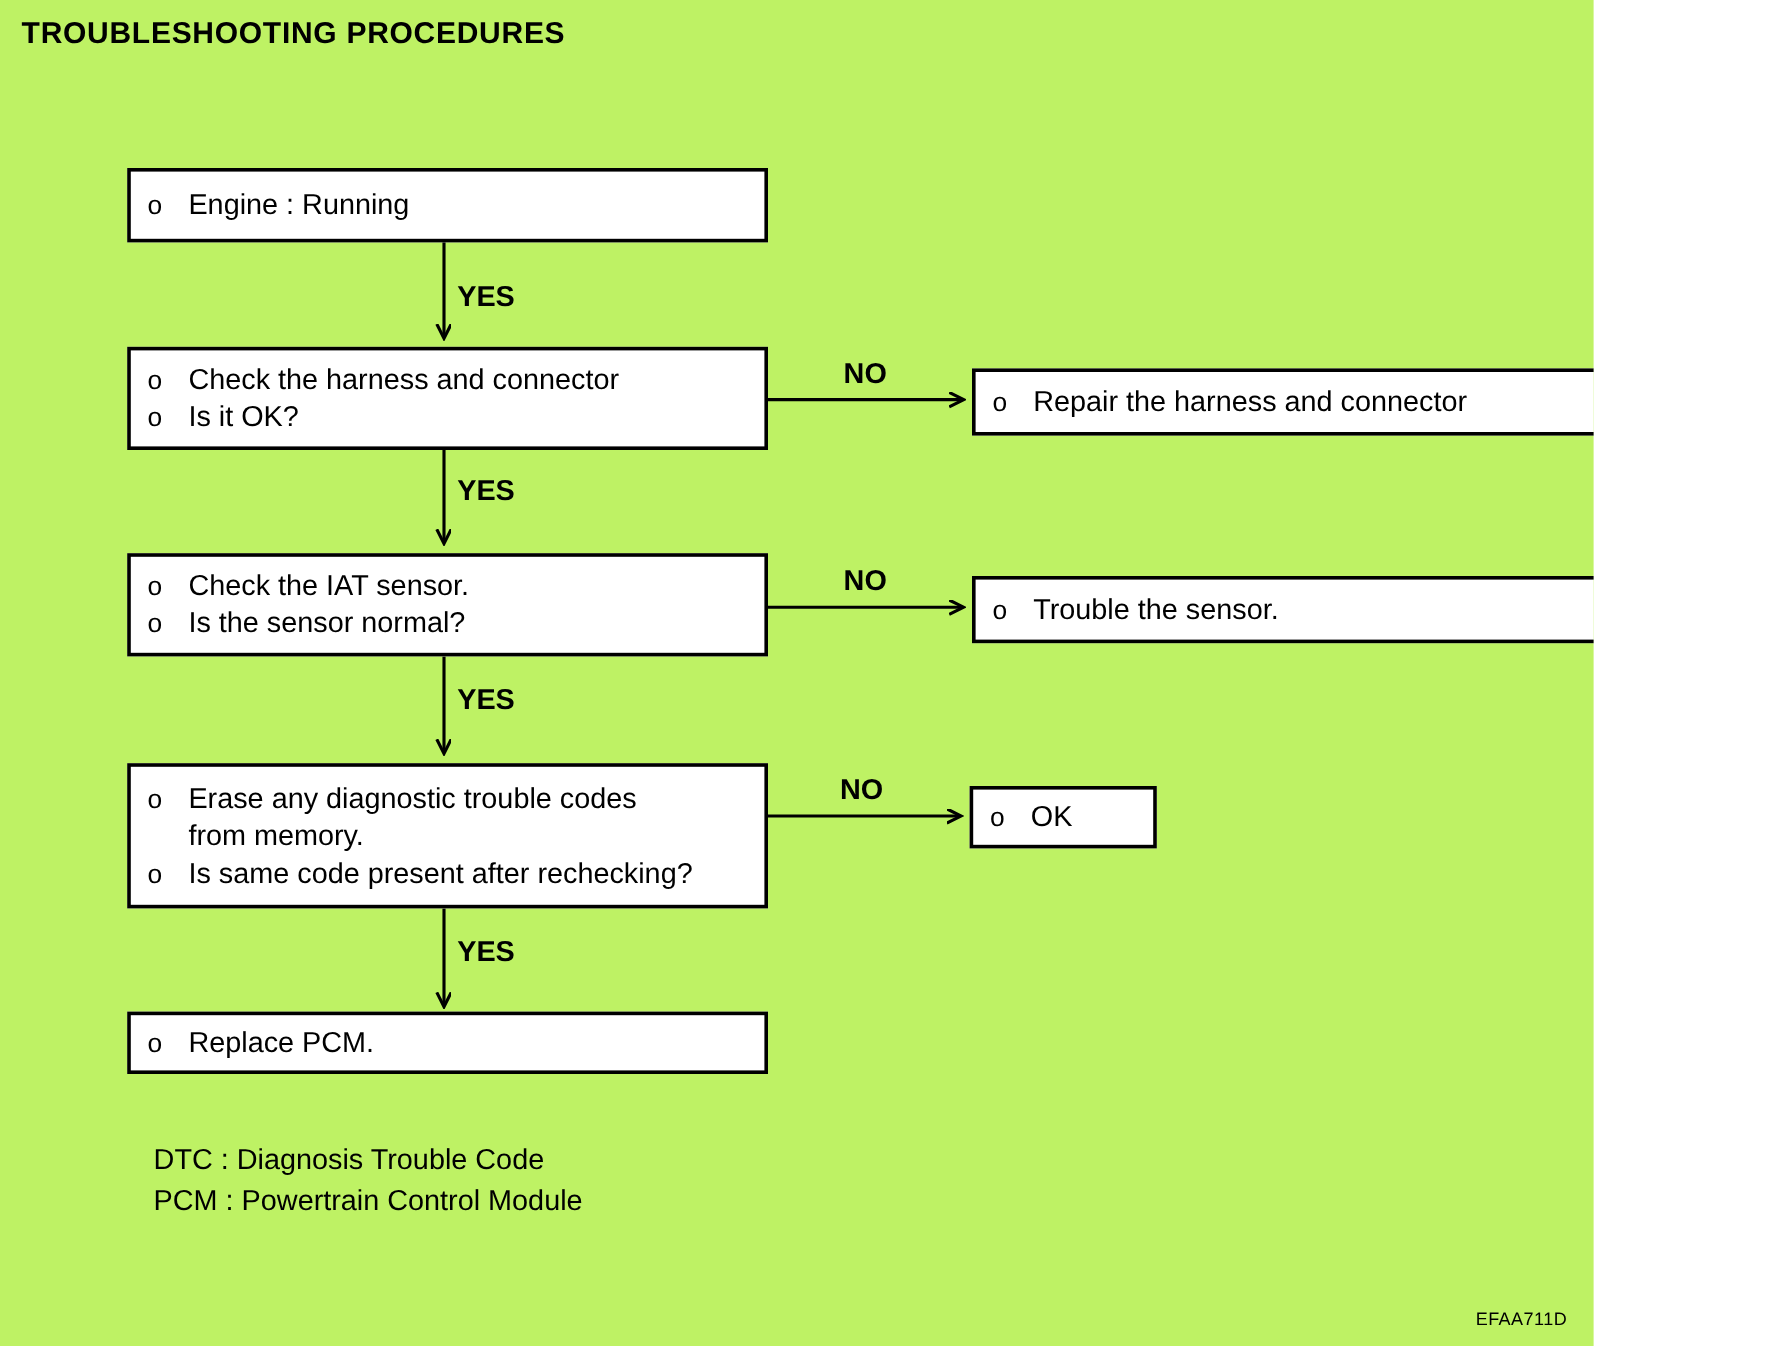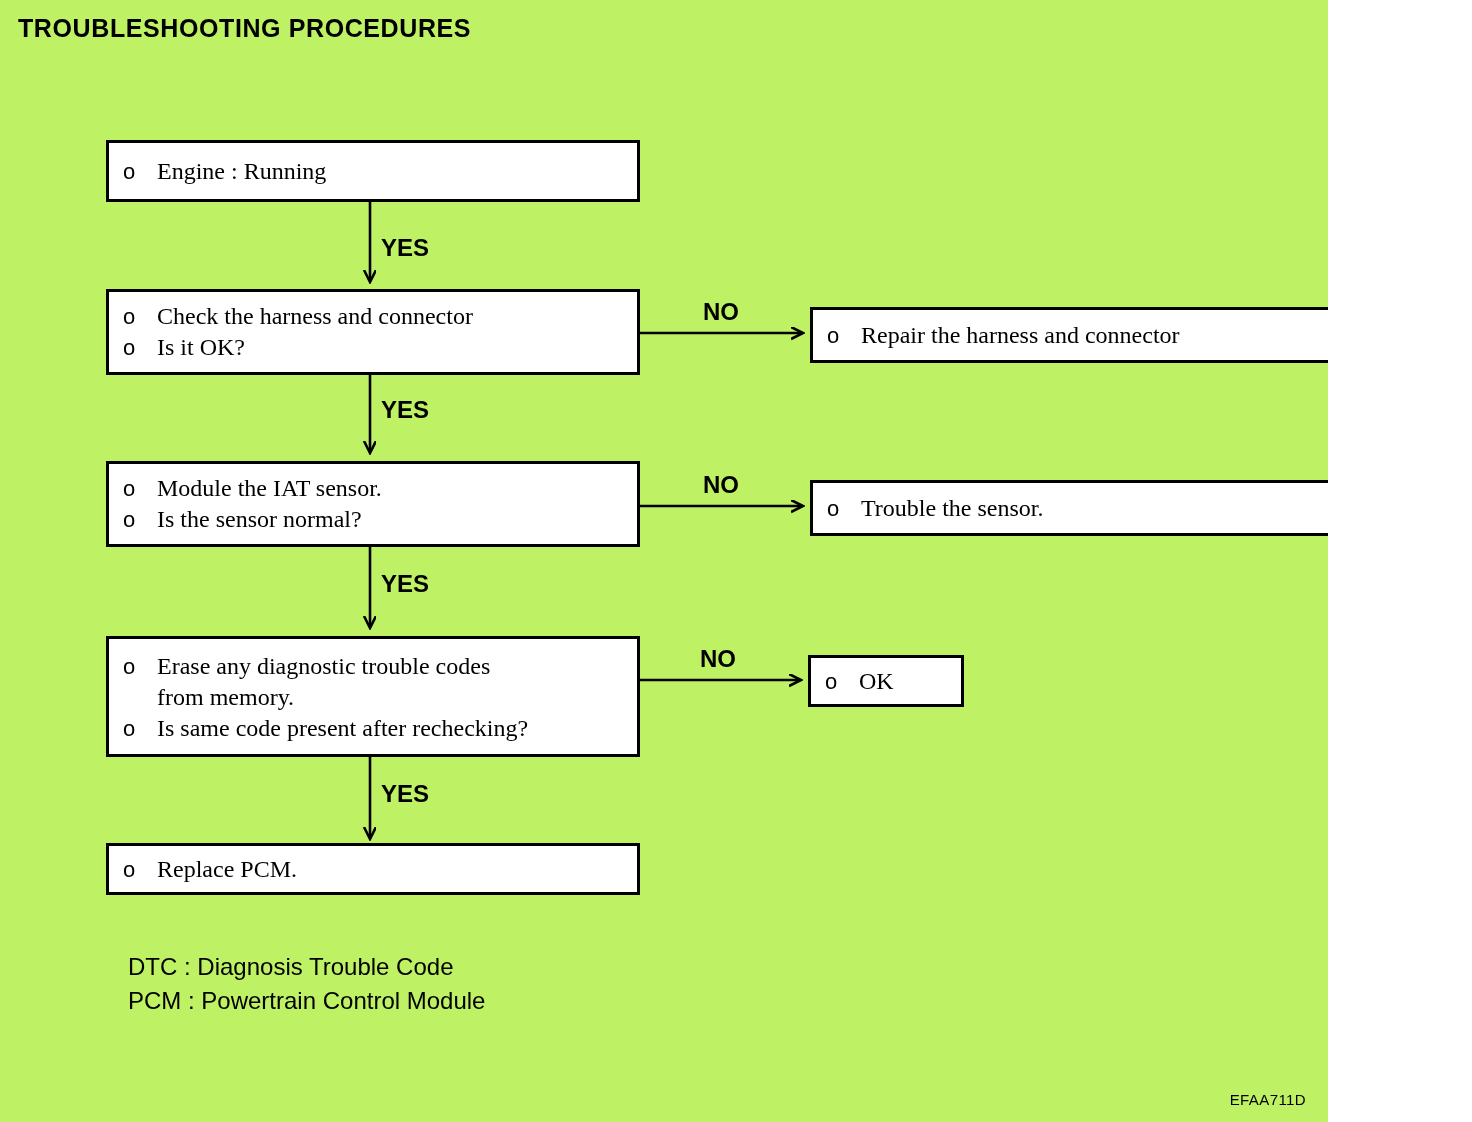--- a/index.html
+++ b/index.html
@@ -52,21 +52,20 @@
     flex: 0 0 34px;
     font-size: 22px;
     line-height: 31px;
   }
   .bullet-blank {
     width: 34px;
     flex: 0 0 34px;
   }
   .ltext {
     flex: 1 1 auto;
-    font-family: Liberation Serif, serif;
   }
   .edge-label {
     position: absolute;
     font-size: 24px;
     line-height: 24px;
     white-space: nowrap;
     font-weight: bold;
   }
   .legend {
     position: absolute;
@@ -155,21 +154,21 @@
       </div>
     </div>
   </div>
 
   <div class="edge-label" style="left:381px; top:398px;">YES</div>
 
   <div class="node" style="left:106px; top:461px; width:534px; height:86px;">
     <div class="node-lines">
       <div class="line-row">
         <span class="bullet">o</span>
-        <span class="ltext">Module the IAT sensor.</span>
+        <span class="ltext">Check the IAT sensor.</span>
       </div>
       <div class="line-row">
         <span class="bullet">o</span>
         <span class="ltext">Is the sensor normal?</span>
       </div>
     </div>
   </div>
 
   <div class="edge-label" style="left:703px; top:473px;">NO</div>
 

